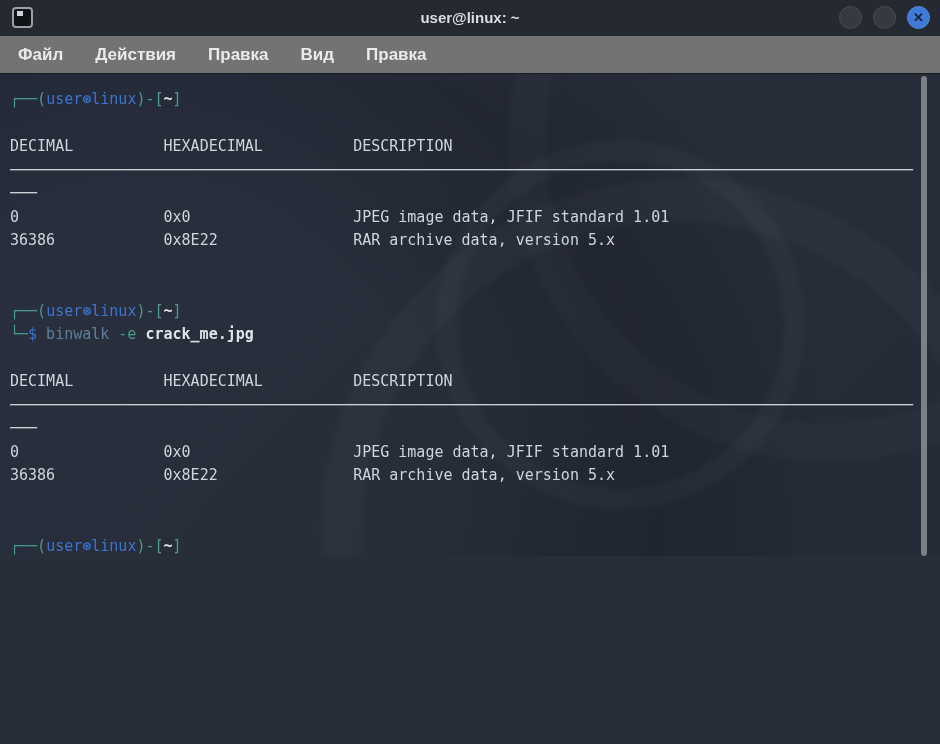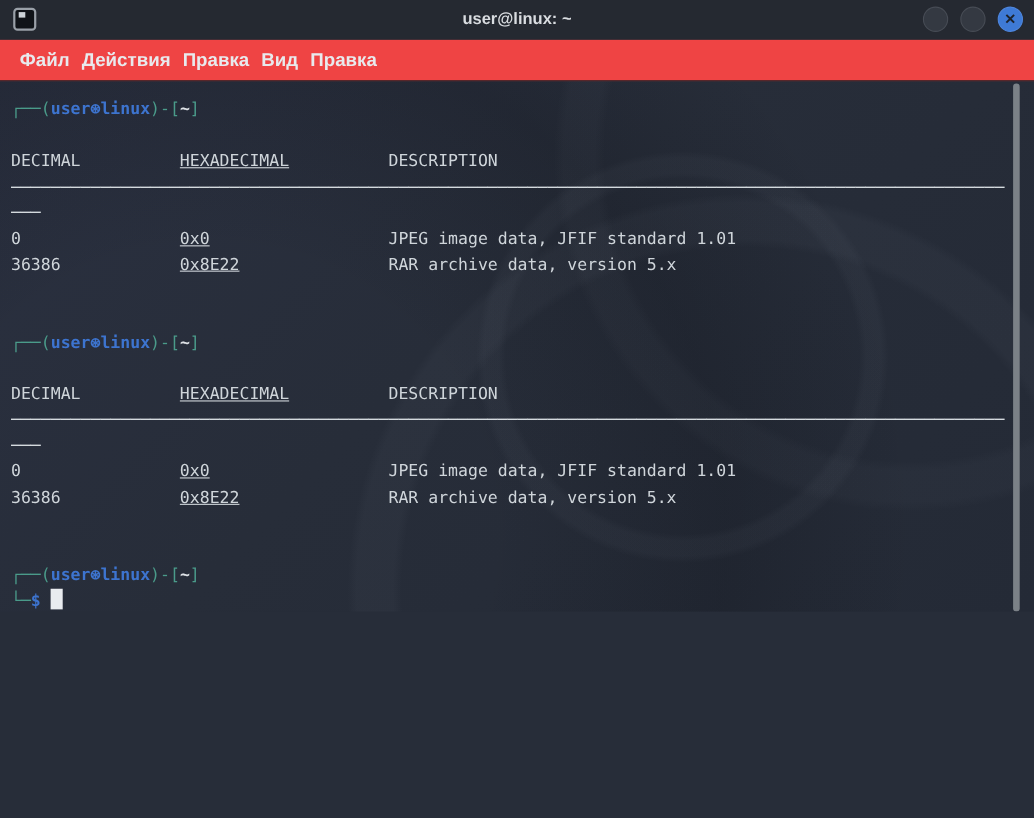--- a/index.html
+++ b/index.html
@@ -14,47 +14,47 @@
               border:2px solid #9aa0a8; border-radius:4px; background:#101318; }
   .app-icon .glyph { position:absolute; left:3px; top:2px; width:6px; height:5px; background:#cdd2d8; }
   .title { position:absolute; left:0; right:0; top:0; height:36px; line-height:36px;
            text-align:center; color:#d9dce0; font-size:15px; font-weight:bold; }
   .controls { position:absolute; right:10px; top:6px; display:flex; gap:11px; }
   .ctrl { width:23px; height:23px; border-radius:50%; background:#343942; border:1px solid #474c55; }
   .ctrl.close { background:#3e7ad6; border-color:#4e86dd; color:#1d222b; font-weight:bold;
                 font-size:13px; line-height:21px; text-align:center; }
 
   
-  .menubar { height:38px; background:#ef4444; border-bottom:1px solid #171a20;
-             display:flex; align-items:center; padding-left:18px; column-gap:11px; flex:0 0 auto; }
+  .menubar { height:38px; background:#737373; border-bottom:1px solid #171a20;
+             display:flex; align-items:center; padding-left:18px; column-gap:32px; flex:0 0 auto; }
   .menu-item { color:#e8eaed; font-size:17px; font-weight:bold; cursor:default; }
 
   
   .terminal { position:relative; flex:1 1 auto; overflow:hidden;
     background:
       radial-gradient(circle at 66% 52%, rgba(0,0,0,0) 24%, rgba(205,215,230,0.030) 25%, rgba(205,215,230,0.030) 27%, rgba(0,0,0,0) 28%),
       radial-gradient(circle at 88% 14%, rgba(0,0,0,0) 30%, rgba(205,215,230,0.025) 31%, rgba(205,215,230,0.025) 34%, rgba(0,0,0,0) 35%),
       radial-gradient(circle at 72% 96%, rgba(0,0,0,0) 38%, rgba(195,205,220,0.030) 39%, rgba(195,205,220,0.030) 43%, rgba(0,0,0,0) 44%),
       radial-gradient(circle at 20% 85%, rgba(0,0,0,0) 30%, rgba(10,12,18,0.20) 55%, rgba(0,0,0,0) 75%),
       linear-gradient(135deg, #2a3040 0%, #272d39 45%, #242a36 100%);
   }
   .term-content { position:relative; padding:14px 0 0 10px;
                   font-family:"DejaVu Sans Mono", monospace; font-size:15px;
                   line-height:23.5px; color:#cfd5da; }
   .line { white-space:pre; height:23.5px; overflow:hidden; }
 
   .c-teal  { color:#4a9b8a; }
-  .c-blue  { color:#3d74cf; font-weight:bold; }
+  .c-blue  { color:#3d74cf; font-weight:normal; }
   .c-white { color:#dfe3e7; font-weight:bold; }
   .c-cmd   { color:#5e7f9c; }
   .c-out   { color:#cfd5da; }
   .gap1 { margin-left:1ch; }
 
   .col1 { display:inline-block; width:17ch; }
-  .col2 { display:inline-block; width:21ch;text-decoration:underline; }
+  .col2 { display:inline-block; width:21ch; }
   .sep  { color:#d4dade; font-weight:bold; }
 
   .cursor { display:inline-block; width:11px; height:19px; background:#e9ecef;
             vertical-align:middle; margin-left:1ch; margin-top:-3px; }
 
   
   .scrollbar-track { position:absolute; top:0; right:13px; bottom:0; width:6px; }
   .scrollbar-thumb { position:absolute; top:2px; bottom:0; width:6px;
                      background:#7b8187; border-radius:3px; }
 </style>
@@ -91,20 +91,21 @@
 
       <div class="line"><span class="col1">DECIMAL</span><span class="col2">HEXADECIMAL</span><span>DESCRIPTION</span></div>
       <div class="line sep">────────────────────────────────────────────────────────────────────────────────────────────────────</div>
       <div class="line sep">───</div>
       <div class="line"><span class="col1 c-out">0</span><span class="col2 c-out">0x0</span><span class="c-out">JPEG image data, JFIF standard 1.01</span></div>
       <div class="line"><span class="col1 c-out">36386</span><span class="col2 c-out">0x8E22</span><span class="c-out">RAR archive data, version 5.x</span></div>
       <div class="line"></div>
       <div class="line"></div>
 
       <div class="line"><span class="c-teal">┌──(</span><span class="c-blue">user</span><span class="c-blue">⊛</span><span class="c-blue">linux</span><span class="c-teal">)-[</span><span class="c-white">~</span><span class="c-teal">]</span></div>
+      <div class="line"><span class="c-teal">└─</span><span class="c-blue">$</span><span class="c-cmd gap1">binwalk</span><span class="c-teal gap1">-e</span><span class="c-white gap1">crack_me.jpg</span></div>
       <div class="line"></div>
 
       <div class="line"><span class="col1">DECIMAL</span><span class="col2">HEXADECIMAL</span><span>DESCRIPTION</span></div>
       <div class="line sep">────────────────────────────────────────────────────────────────────────────────────────────────────</div>
       <div class="line sep">───</div>
       <div class="line"><span class="col1 c-out">0</span><span class="col2 c-out">0x0</span><span class="c-out">JPEG image data, JFIF standard 1.01</span></div>
       <div class="line"><span class="col1 c-out">36386</span><span class="col2 c-out">0x8E22</span><span class="c-out">RAR archive data, version 5.x</span></div>
       <div class="line"></div>
       <div class="line"></div>
 

